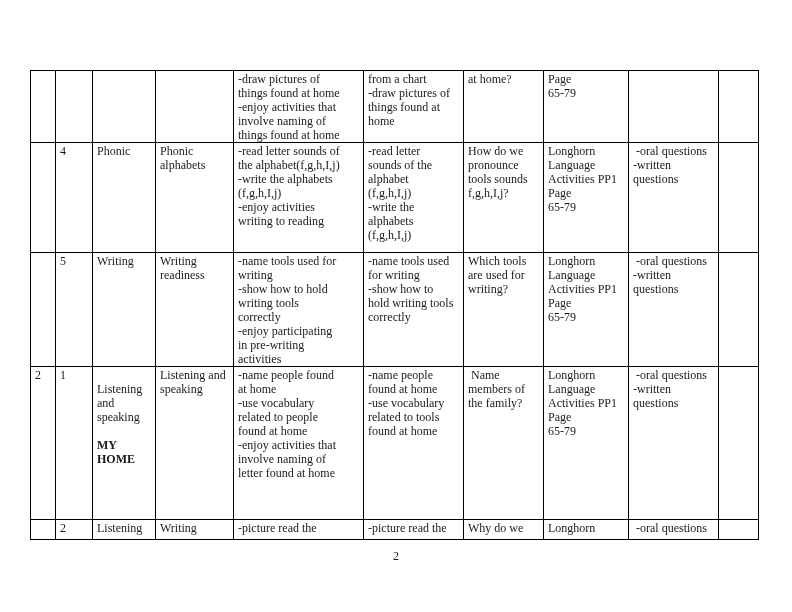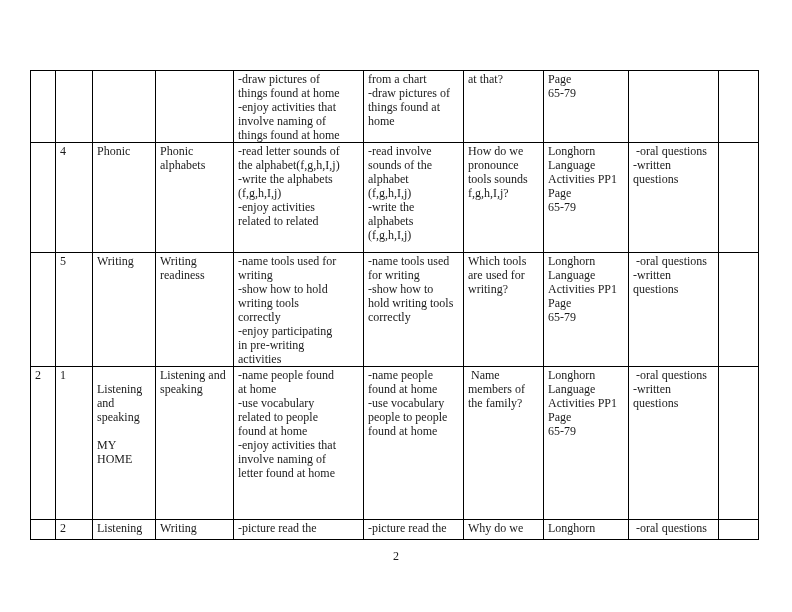--- a/index.html
+++ b/index.html
@@ -29,21 +29,21 @@
     line-height: 14px;
     color: #1a1a1a;
     white-space: pre-line;
     overflow: hidden;
   }
   tr.r1 { height: 70px; margin-top: 8px; }
   tr.r2 { height: 110px; }
   tr.r3 { height: 110px; }
   tr.r4 { height: 153px; }
   tr.r5 { height: 20px; }
-  .bold-part { font-weight: normal; white-space: pre-line; display: block; }
+  .bold-part { font-weight: bold; white-space: pre-line; display: block; }
   .strand-main { white-space: pre-line; display: block; }
   .page-number {
     position: absolute;
     left: 0; top: 549px;
     width: 792px;
     text-align: center;
     font-size: 12px;
     color: #1a1a1a;
   }
 </style>
@@ -73,39 +73,39 @@
         <td></td>
         <td>-draw pictures of
 things found at home
 -enjoy activities that
 involve naming of
 things found at home</td>
         <td>from a chart
 -draw pictures of
 things found at
 home</td>
-        <td>at that?</td>
+        <td>at home?</td>
         <td>Page
 65-79</td>
         <td></td>
         <td></td>
       </tr>
       <tr class="r2">
         <td></td>
         <td>4</td>
         <td>Phonic</td>
         <td>Phonic
 alphabets</td>
         <td>-read letter sounds of
 the alphabet(f,g,h,I,j)
 -write the alphabets
 (f,g,h,I,j)
 -enjoy activities
-related to related</td>
-        <td>-read involve
+writing to reading</td>
+        <td>-read letter
 sounds of the
 alphabet
 (f,g,h,I,j)
 -write the
 alphabets
 (f,g,h,I,j)</td>
         <td>How do we
 pronounce
 tools sounds
 f,g,h,I,j?</td>
@@ -167,21 +167,21 @@
 at home
 -use vocabulary
 related to people
 found at home
 -enjoy activities that
 involve naming of
 letter found at home</td>
         <td>-name people
 found at home
 -use vocabulary
-people to people
+related to tools
 found at home</td>
         <td>&nbsp;Name
 members of
 the family?</td>
         <td>Longhorn
 Language
 Activities PP1
 Page
 65-79</td>
         <td>&nbsp;-oral questions

